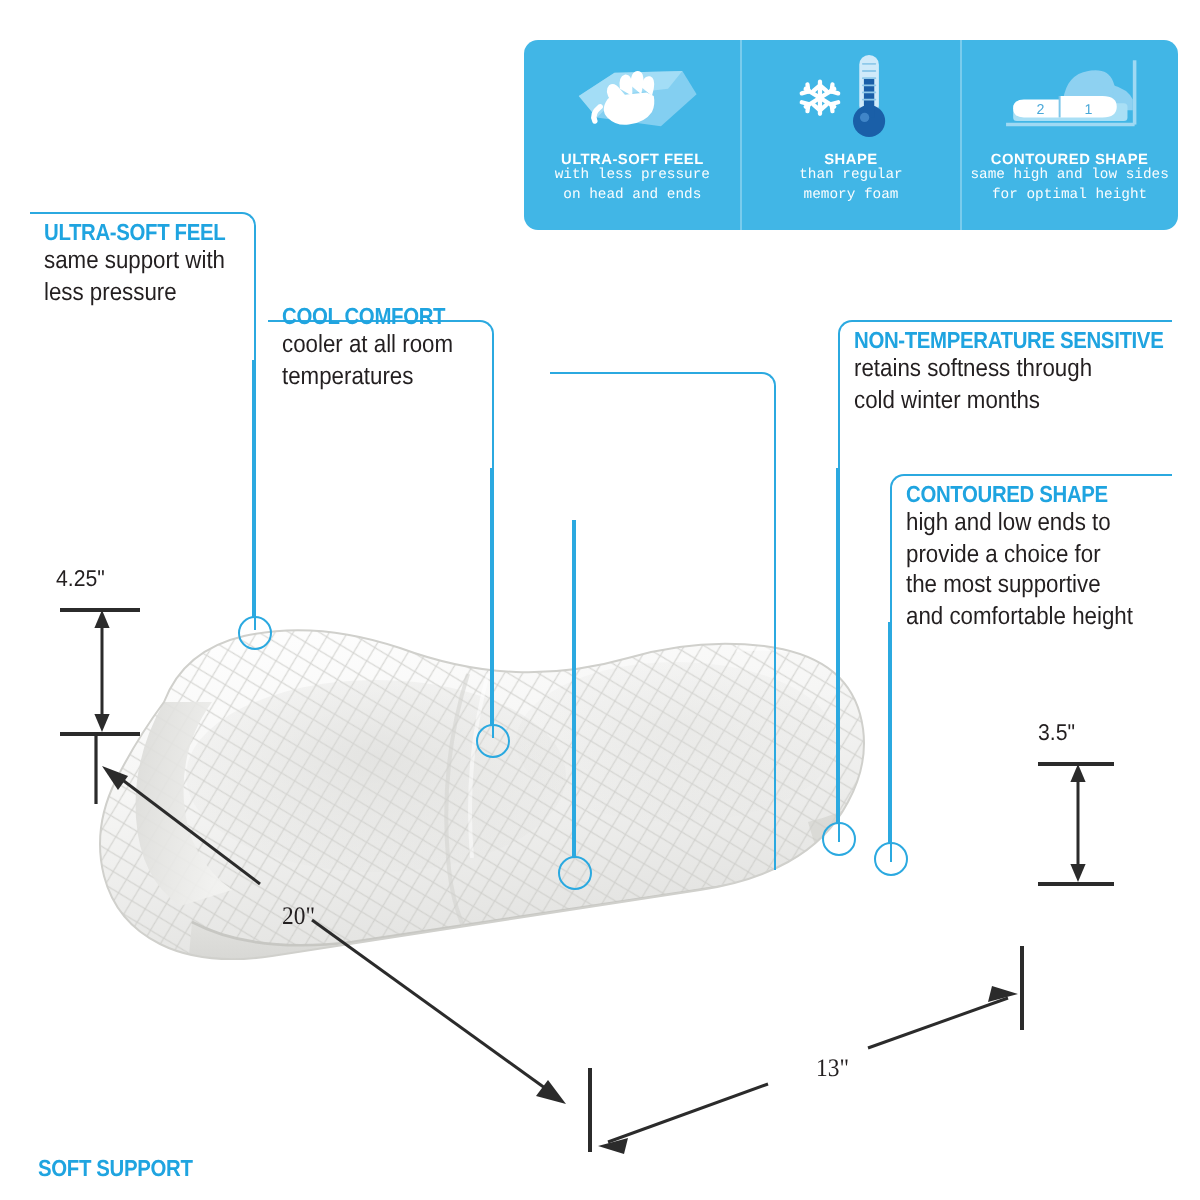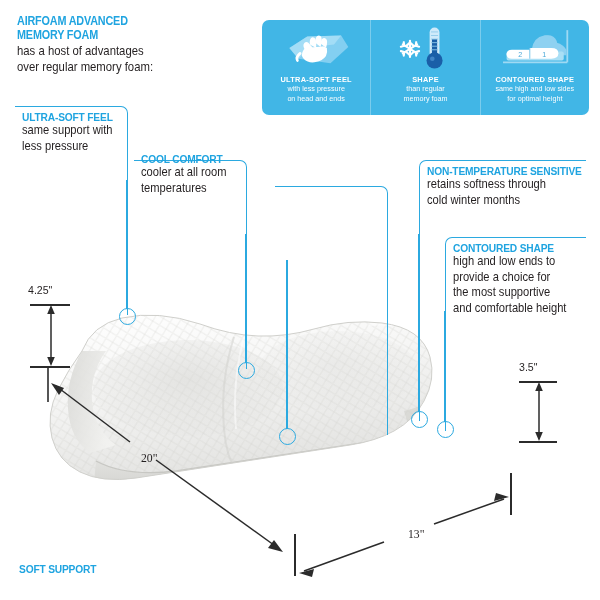--- a/index.html
+++ b/index.html
@@ -59,21 +59,21 @@
   }
   .bpanel{flex:1;position:relative;display:flex;flex-direction:column;align-items:center;}
   .bpanel.sep{border-right:1px solid rgba(255,255,255,.30);}
   .bicon{height:50px;width:100%;position:relative;margin-top:3px;}
   .btxt{text-align:center;margin-top:2px;}
   .btitle{
     font-family:"Liberation Sans", sans-serif;font-weight:bold;color:#ffffff;
     font-size:7.4px;letter-spacing:.25px;line-height:1.25;white-space:nowrap;
   }
   .bsub{
-    font-family:Liberation Sans, sans-serif;color:#ffffff;
+    font-family:Liberation Mono, monospace;color:#ffffff;
     font-size:7.2px;line-height:1.32;white-space:nowrap;opacity:.97;
   }
 
   
   #pillow{position:absolute;left:38px;top:293px;width:452px;height:252px;}
 
   
   .dimlbl{
     position:absolute;font-family:"Liberation Sans", sans-serif;
     color:#231f20;font-size:11.4px;white-space:nowrap;
@@ -85,26 +85,20 @@
   
   .botblk{position:absolute;}
   .botblk .hdg{font-size:11.6px;}
   .botblk .body-txt{font-size:12.4px;margin-top:.5px;}
 </style>
 </head>
 <body>
 
 <div id="stage">
 
-  <div id="intro">
-    <div class="hdg">AIRFOAM ADVANCED</div>
-    <div class="hdg">MEMORY FOAM</div>
-    <div class="body-txt">has a host of advantages</div>
-    <div class="body-txt">over regular memory foam:</div>
-  </div>
 
   <div id="banner">
 
     <div class="bpanel sep">
       <div class="bicon">
         <svg viewBox="0 0 100 56" width="100%" height="100%" preserveAspectRatio="xMidYMid meet">
           <path d="M30 40 L20 28 L40 15 L78 14 L86 27 L66 45 Z" fill="#8fd4f2" opacity=".85"></path>
           <path d="M30 40 L20 28 L40 15 L78 14 L70 24 L44 27 Z" fill="#aee1f7" opacity=".75"></path>
           <path d="M38 31 q-4 -6 -1 -9 q3 -2 6 2 l5 6" fill="#ffffff"></path>
           <path d="M43 24 q-1 -7 3 -8 q4 0 4 7 l0 5" fill="#ffffff"></path>
@@ -310,21 +304,21 @@
   <div class="tick" style="left:294px;top:534px;width:1.7px;height:42px;"></div>
   <div class="tick" style="left:510px;top:473px;width:1.7px;height:42px;"></div>
   <svg style="position:absolute;left:296px;top:470px;" width="218" height="110">
     <line x1="8" y1="101" x2="88" y2="72" stroke="#2b2b2b" stroke-width="1.5"></line>
     <polygon points="3,103 18,99 16,107" fill="#2b2b2b"></polygon>
     <line x1="138" y1="54" x2="208" y2="29" stroke="#2b2b2b" stroke-width="1.5"></line>
     <polygon points="213,27 198,31 200,23" fill="#2b2b2b"></polygon>
   </svg>
   <div class="dimlbl serif" style="left:408px;top:527px;">13"</div>
 
-  <div class="botblk" style="left:19px;top:562px;">
+  <div class="botblk" style="left:19px;top:578px;">
     <div class="hdg">SOFT SUPPORT</div>
   </div>
 
   <div class="leader" style="left:126.2px;top:180px;height:129px;"></div>
   <div class="leader" style="left:245.2px;top:234px;height:129px;"></div>
   <div class="leader" style="left:286.2px;top:260px;height:169px;"></div>
   <div class="leader" style="left:418.4px;top:234px;height:178px;"></div>
   <div class="leader" style="left:444.4px;top:311px;height:111px;"></div>
 
 </div>

